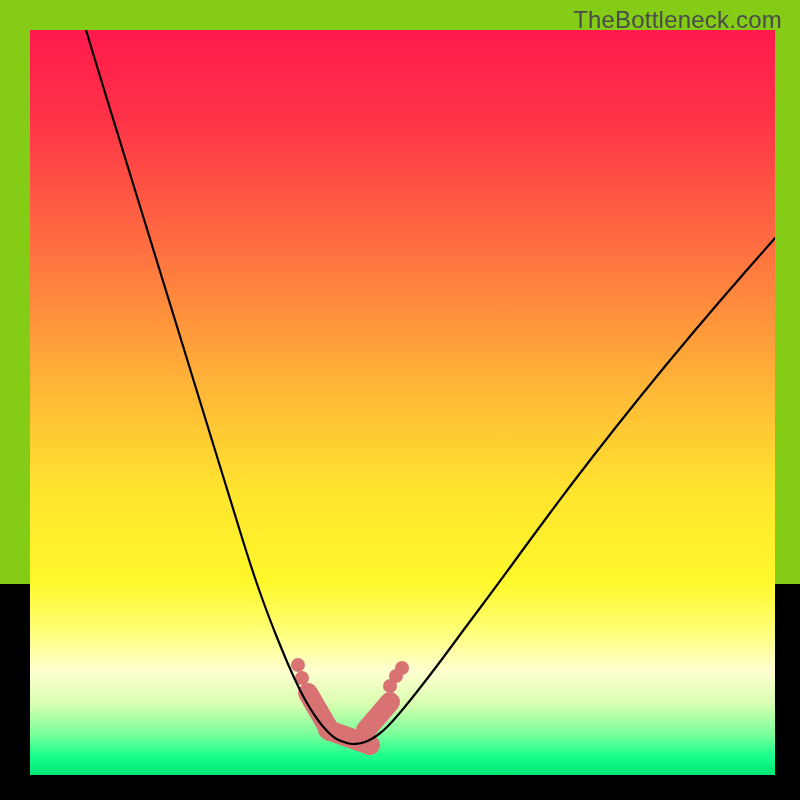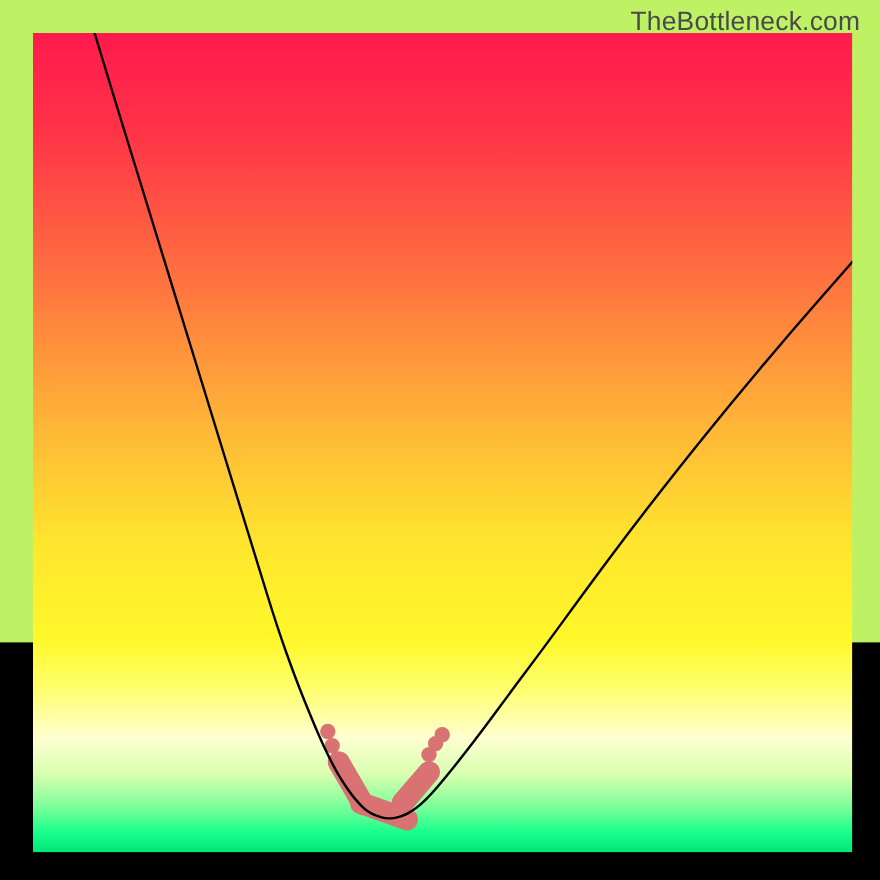--- a/index.html
+++ b/index.html
@@ -2,21 +2,21 @@
 <html><head>
 <meta charset="utf-8">
 <style>
   * { margin: 0; padding: 0; box-sizing: border-box; }
   html, body { width: 800px; height: 800px; overflow: hidden; }
   body { background: #000; font-family: Arial, sans-serif; }
   .frame {
     position: absolute;
     left: 0; top: 0;
     width: 800px; height: 584px;
-    background: #bef264;
+    background: #84cc16;
   }
   .plot-area {
     position: absolute;
     left: 30px; top: 30px;
     width: 745px; height: 745px;
     overflow: hidden;
   }
   .watermark {
     position: absolute;
     top: 6px;

